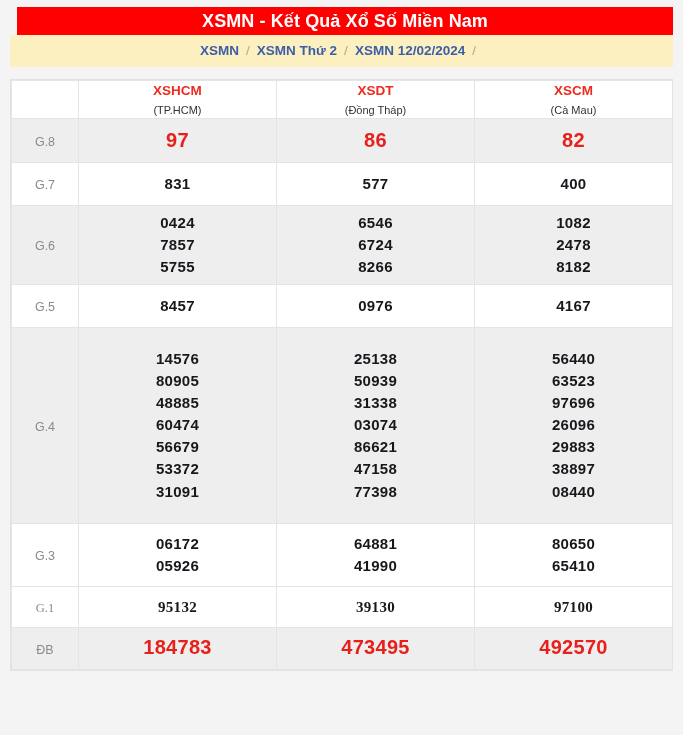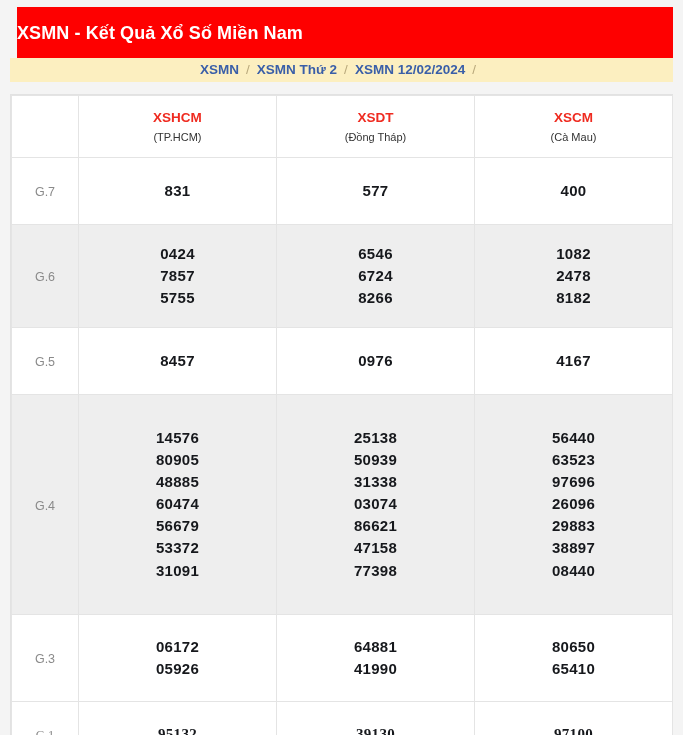--- a/index.html
+++ b/index.html
@@ -17,39 +17,39 @@
   .page {
     width: 683px;
     height: 735px;
     position: relative;
     box-sizing: border-box;
   }
 
   
   .banner {
     margin: 7px 10px 0 17px;
-    height: 51px;
+    height: 28px;
     background: #fe0000;
     display: flex;
     align-items: center;
-    justify-content: flex-start;
+    justify-content: center;
   }
   .banner-title {
     color: #ffffff;
     font-size: 18px;
     font-weight: bold;
     letter-spacing: 0.1px;
     line-height: 1;
     white-space: nowrap;
   }
 
   
   .breadcrumb-bar {
     margin: 0 10px;
-    height: 24px;
+    height: 32px;
     background: #fcefc0;
     display: flex;
     align-items: center;
     justify-content: center;
   }
   .breadcrumb {
     display: flex;
     align-items: center;
     font-size: 13.5px;
     font-weight: bold;
@@ -76,21 +76,21 @@
   table.results {
     width: 100%;
     border-collapse: collapse;
     table-layout: fixed;
   }
   table.results td,
   table.results th {
     border: 1px solid #e4e4e4;
     text-align: center;
     vertical-align: middle;
-    padding: 12px;
+    padding: 0;
   }
   
   col.c-label { width: 67px; }
   col.c-prov  { width: 198px; }
 
   thead td {
     background: #ffffff;
     padding: 9px 2px 10px 2px;
   }
   .prov-code {
@@ -181,20 +181,38 @@
             <div class="prov-code">XSDT</div>
             <div class="prov-name">(Đồng Tháp)</div>
           </td>
           <td>
             <div class="prov-code">XSCM</div>
             <div class="prov-name">(Cà Mau)</div>
           </td>
         </tr>
       </thead>
       <tbody id="results-body">
+          <tr class="shade r-g8">
+            <td><span class="row-label">G.8</span></td>
+            <td class="cell-g8">
+              <div class="nums">
+                <span>97</span>
+              </div>
+            </td>
+            <td class="cell-g8">
+              <div class="nums">
+                <span>86</span>
+              </div>
+            </td>
+            <td class="cell-g8">
+              <div class="nums">
+                <span>82</span>
+              </div>
+            </td>
+          </tr>
           <tr class="plain r-g7">
             <td><span class="row-label">G.7</span></td>
             <td>
               <div class="nums">
                 <span>831</span>
               </div>
             </td>
             <td>
               <div class="nums">
                 <span>577</span>

